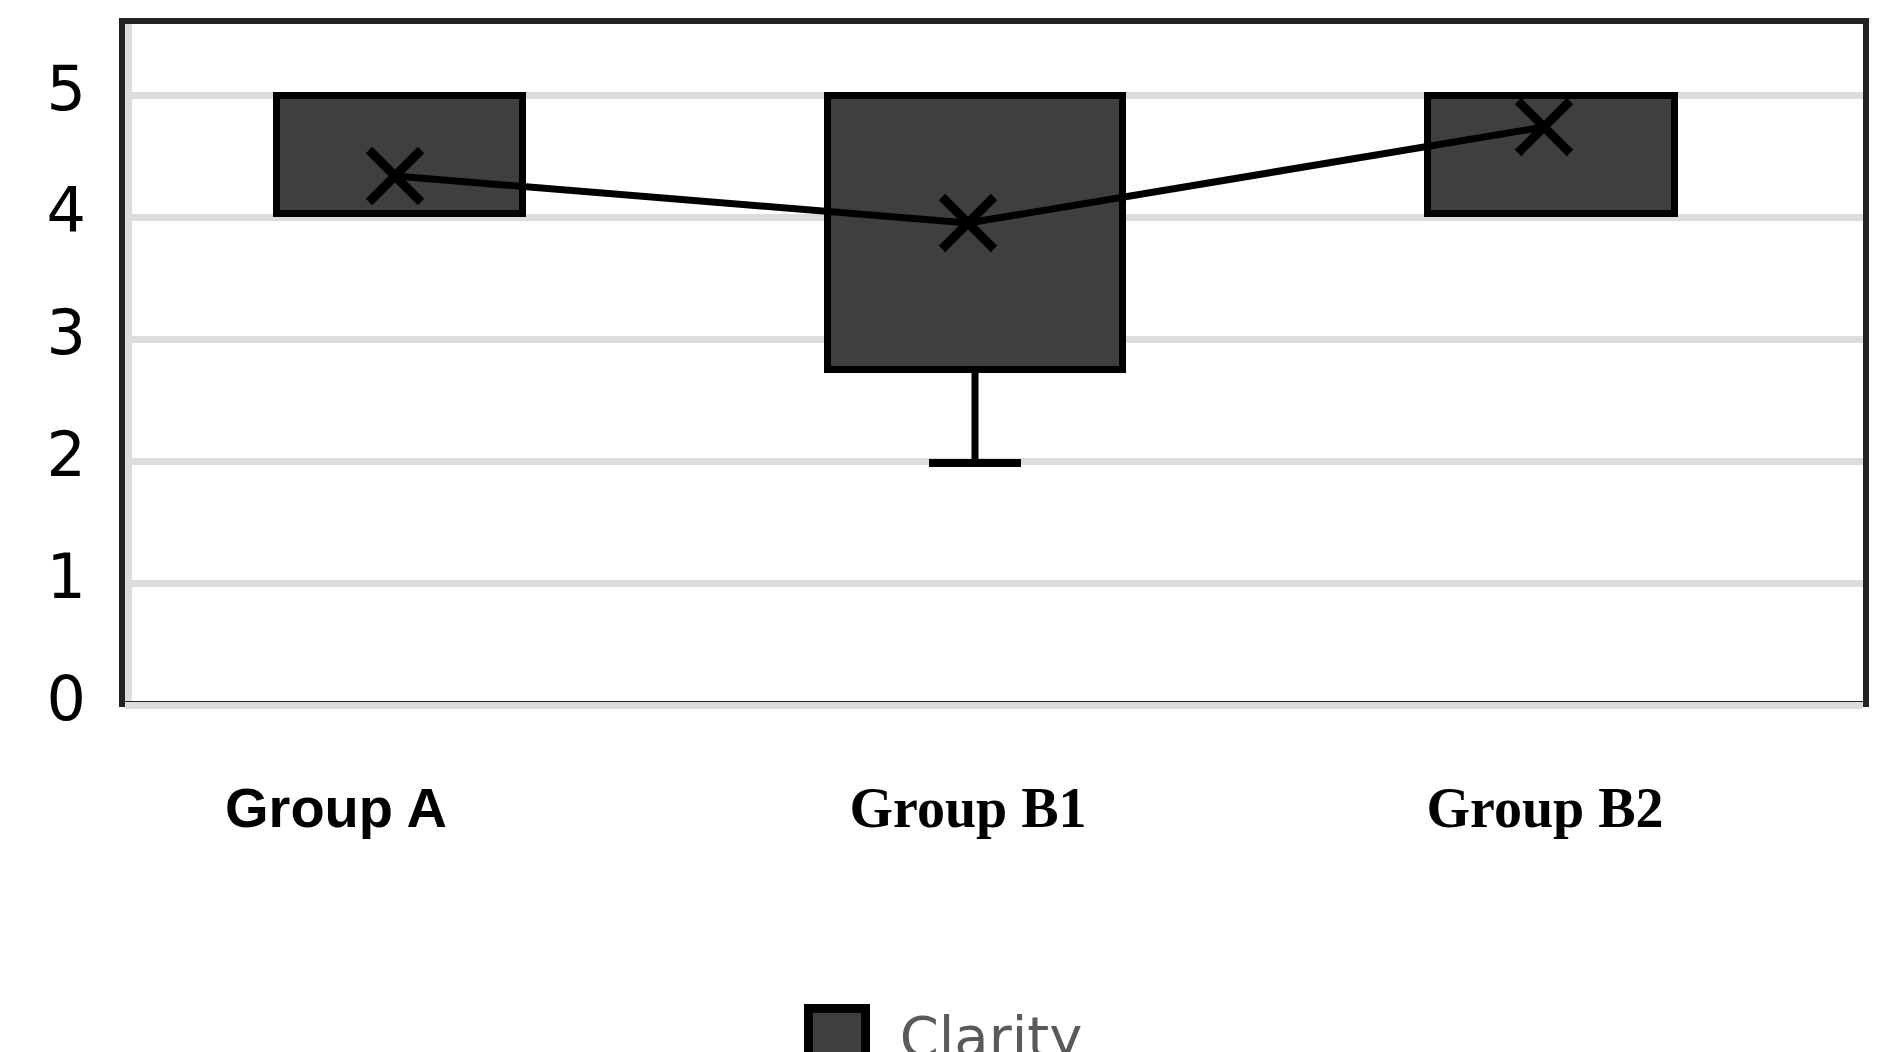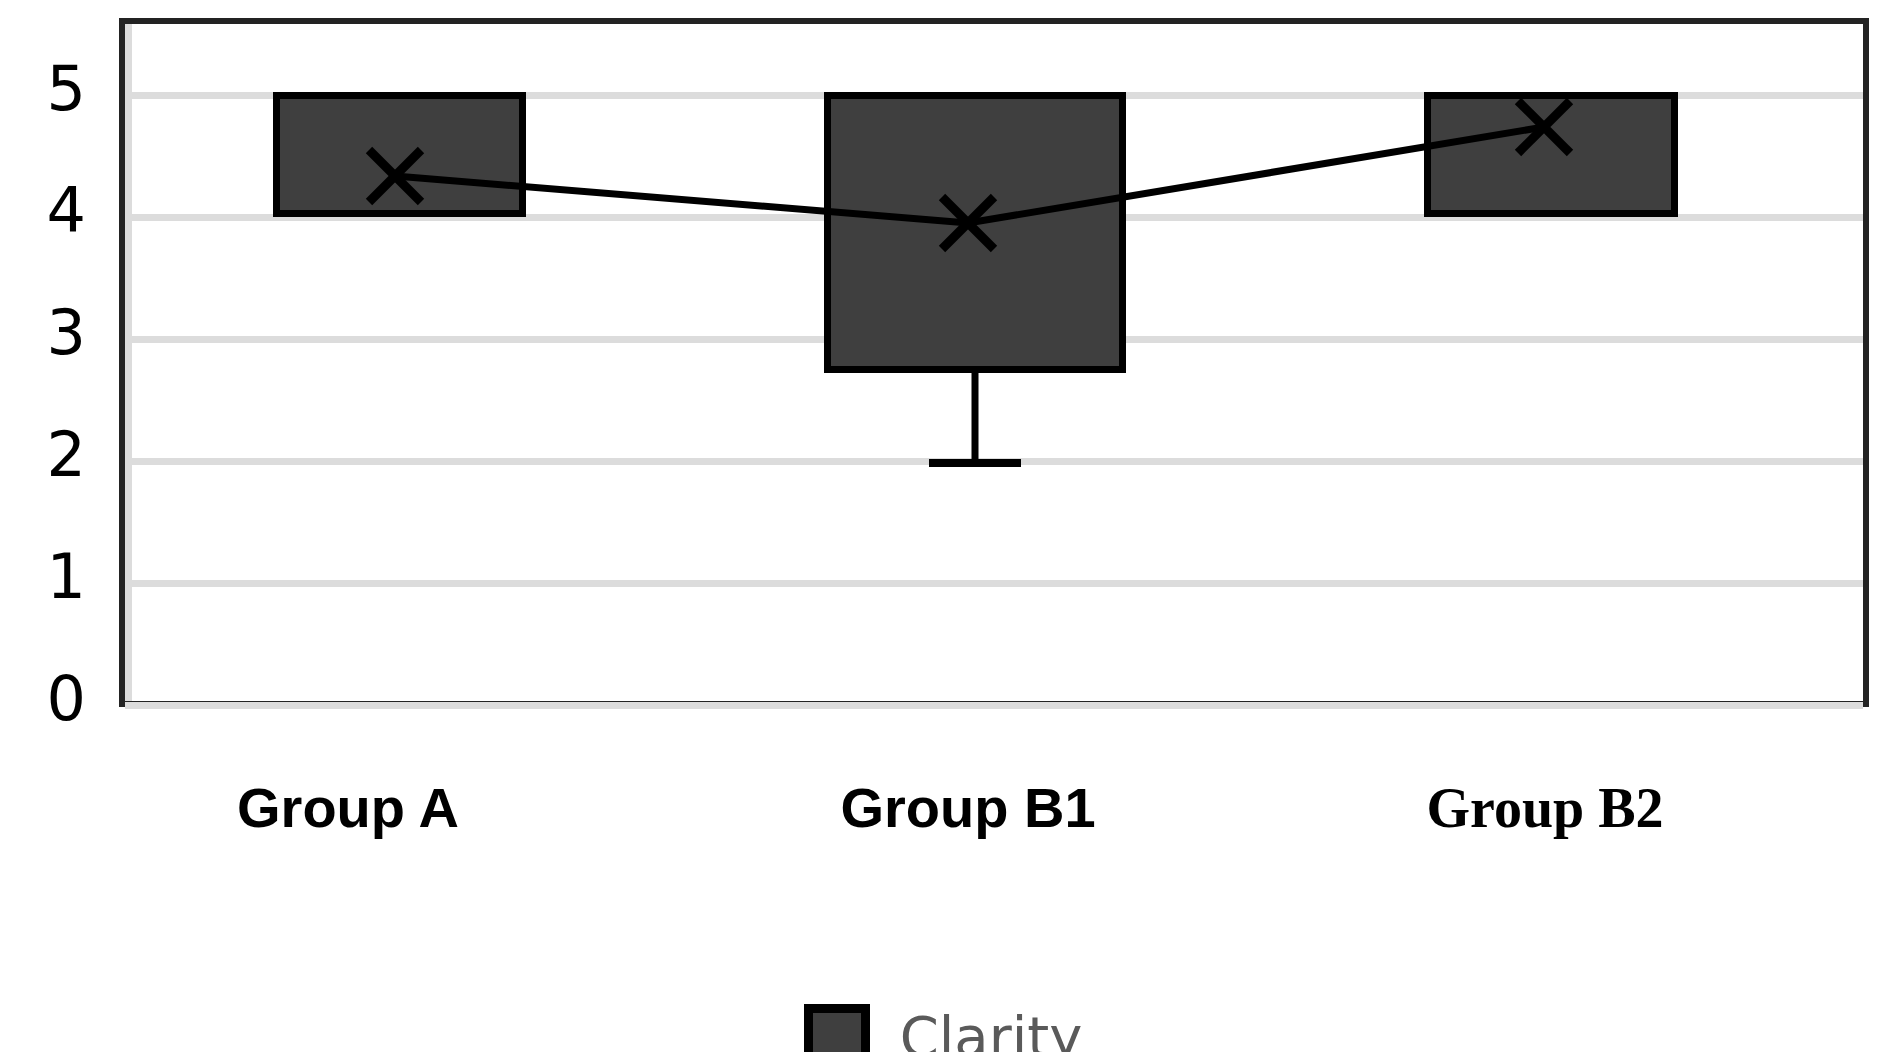--- a/index.html
+++ b/index.html
@@ -183,22 +183,22 @@
       <line x1="942" y1="197" x2="994" y2="249"></line>
       <line x1="994" y1="197" x2="942" y2="249"></line>
     </g>
     <g stroke="#000000" stroke-width="9" stroke-linecap="butt">
       <line x1="1518" y1="101" x2="1570" y2="153"></line>
       <line x1="1570" y1="101" x2="1518" y2="153"></line>
     </g>
   </svg>
 
   <div id="x-axis">
-    <div class="xtick" style="left:348px;">Group A</div>
-    <div class="xtick" style="left:968px;">Group B1</div>
+    <div class="xtick" style="left:336px;">Group A</div>
+    <div class="xtick" style="left:968px;font-family:Liberation Serif, serif;">Group B1</div>
     <div class="xtick" style="left:1545px;font-family:Liberation Serif, serif;">Group B2</div>
   </div>
 
   <div id="legend">
     <div class="legend-swatch"></div>
     <div class="legend-label">Clarity</div>
   </div>
 
 </div>
 

